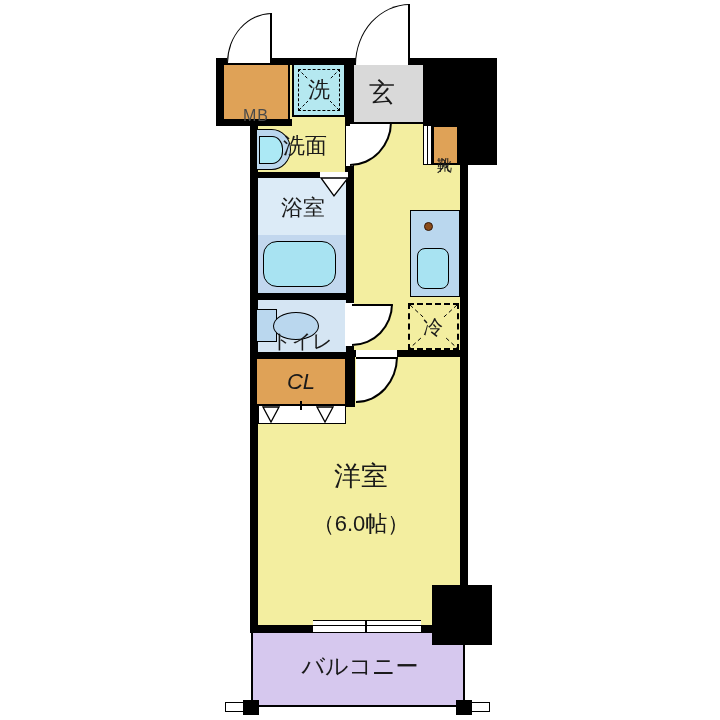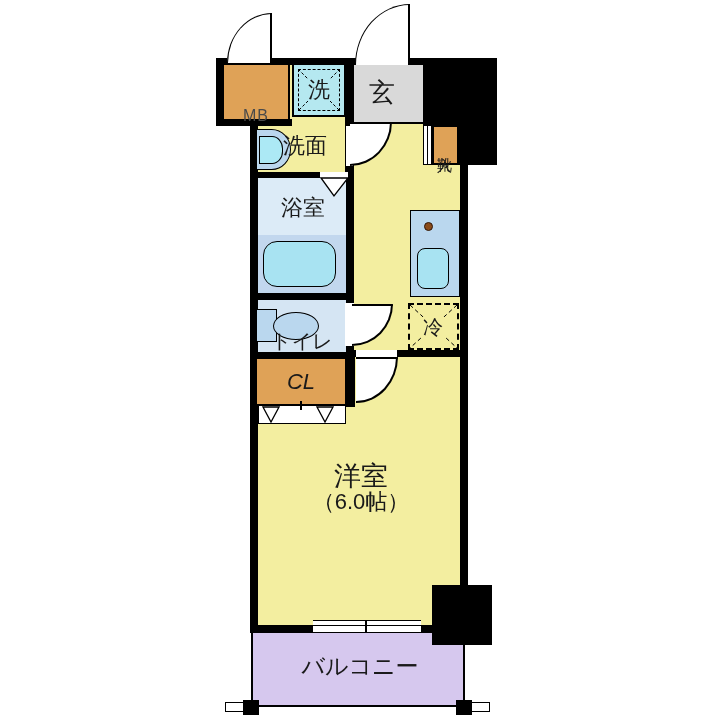--- a/index.html
+++ b/index.html
@@ -127,16 +127,16 @@
   <div class="lbl" style="left:256px;top:92px;font-size:16px;color:#4a4a4a;letter-spacing:1px;margin-top:24px;">MB</div>
   <div class="lbl" style="left:319px;top:90px;font-size:22px;background:#b5e8f0;padding:0 1px;">洗</div>
   <div class="lbl" style="left:382px;top:92px;font-size:26px;">玄</div>
   <div class="lbl" style="left:445px;top:145px;font-size:15px;writing-mode:vertical-rl;text-orientation:upright;">靴入</div>
   <div class="lbl" style="left:305px;top:146px;font-size:22px;">洗面</div>
   <div class="lbl" style="left:303px;top:208px;font-size:22px;">浴室</div>
   <div class="lbl" style="left:302px;top:341px;font-size:20px;">トイレ</div>
   <div class="lbl" style="left:301px;top:382px;font-size:22px;font-style:italic;">CL</div>
   <div class="lbl" style="left:433px;top:327px;font-size:20px;background:#f3eea0;padding:0 2px;">冷</div>
   <div class="lbl" style="left:361px;top:476px;font-size:27px;">洋室</div>
-  <div class="lbl" style="left:361px;top:502px;font-size:22px;">（6.0帖）</div>
+  <div class="lbl" style="left:361px;top:524px;font-size:22px;">（6.0帖）</div>
   <div class="lbl" style="left:360px;top:666px;font-size:23px;">バルコニー</div>
 
 </div>
 
 </body></html>

